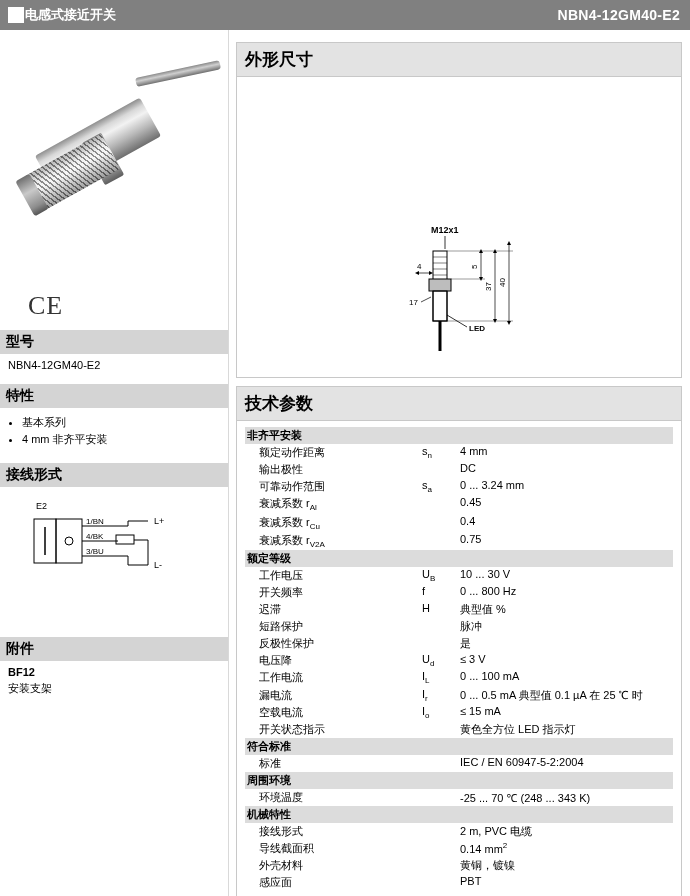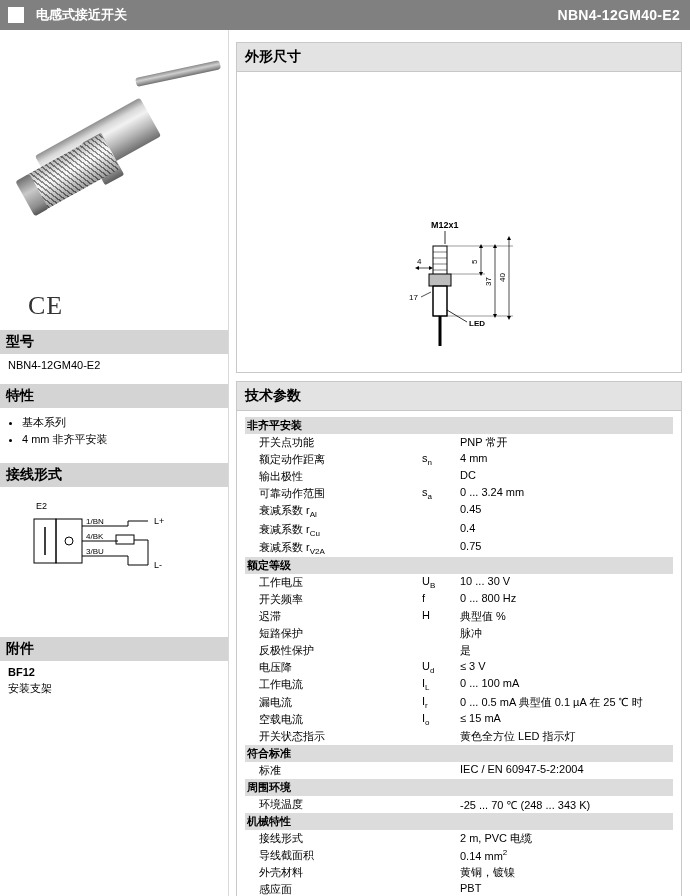--- a/index.html
+++ b/index.html
@@ -15,21 +15,21 @@
   }
   
   .header {
     height: 30px;
     background: #808080;
     display: flex;
     align-items: center;
     justify-content: space-between;
     padding: 0 10px 0 8px;
   }
-  .header-left { display:flex; align-items:center; gap:12px; }
+  .header-left { display:flex; align-items:center; gap:1px; }
   .header-logo {
     width: 16px; height: 16px;
     background: #ffffff;
     border: 1px solid #ffffff;
   }
   .header-title {
     color: #ffffff;
     font-size: 13px;
     font-weight: bold;
   }
@@ -128,21 +128,21 @@
     position: relative;
     text-decoration: underline;
   }
   .acc-name { font-weight: bold; margin: 4px 0 2px 0; }
 
   
   .panel { border: 1px solid #c8c8c8; background:#fff; margin-bottom: 8px; }
   .panel-head {
     background: #e3e3e3;
     font-weight: bold;
-    font-size: 14px;
+    font-size: 17px;
     padding: 5px 8px;
     border-bottom: 1px solid #c8c8c8;
   }
   .panel-body { padding: 6px 8px 10px 8px; }
 
   .dim-drawing { height: 300px; position: relative; }
 
   
   table.spec { width:100%; border-collapse: collapse; font-size: 11px; }
   table.spec td { padding: 1px 2px; vertical-align: top; }
@@ -301,25 +301,20 @@
 
     <div class="panel">
       <div class="panel-head">技术参数</div>
       <div class="panel-body">
         <table class="spec" id="specs-table">
           <tbody id="specs-tbody">
               <tr class="grp">
                 <td colspan="3">非齐平安装</td>
               </tr>
               <tr>
-                <td class="c1">开关点功能</td>
-                <td class="c2"></td>
-                <td class="c3">PNP        常开</td>
-              </tr>
-              <tr>
                 <td class="c1">额定动作距离</td>
                 <td class="c2">s<sub>n</sub></td>
                 <td class="c3">4 mm</td>
               </tr>
               <tr>
                 <td class="c1">输出极性</td>
                 <td class="c2"></td>
                 <td class="c3">DC</td>
               </tr>
               <tr>

